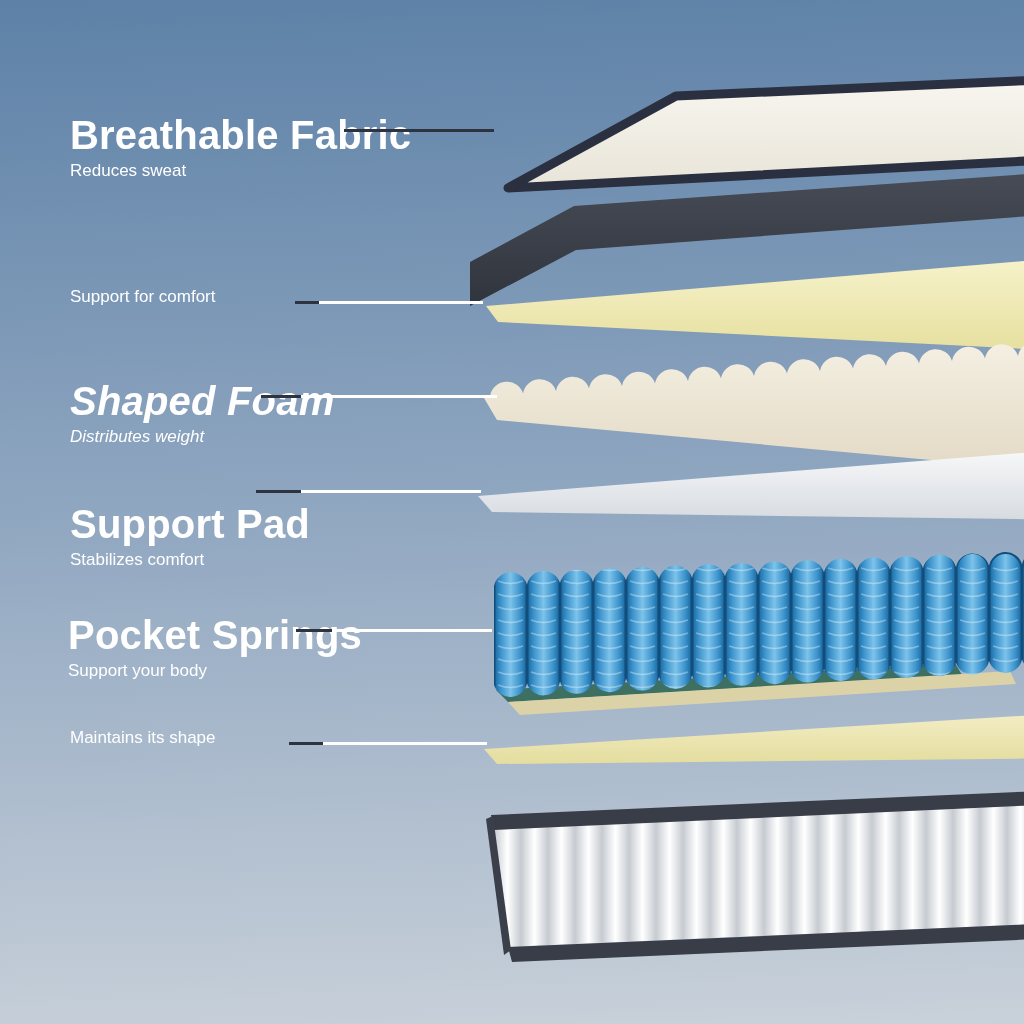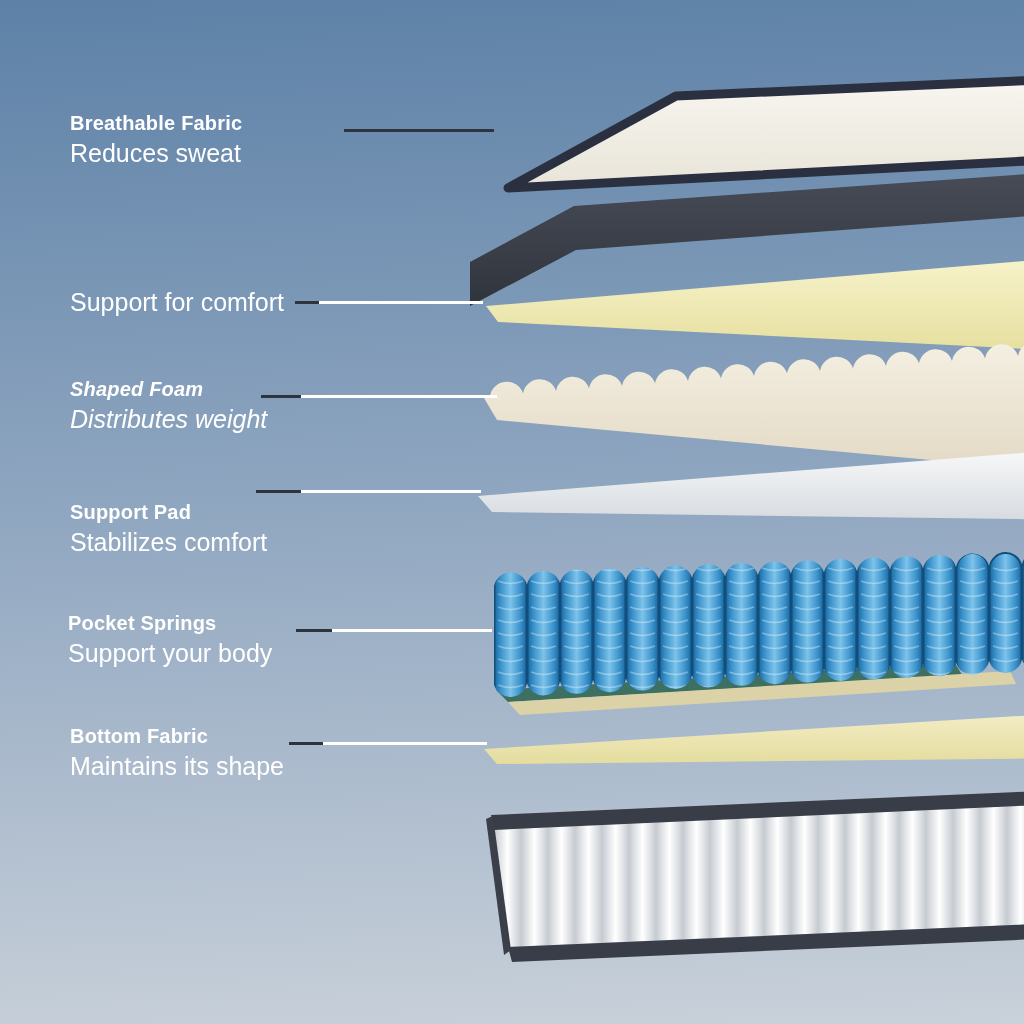--- a/index.html
+++ b/index.html
@@ -3,22 +3,22 @@
 <meta charset="utf-8">
 <style>
   html,body{margin:0;padding:0;background:#222;}
   .stage{
     position:relative;width:1024px;height:1024px;overflow:hidden;
     font-family:"Liberation Sans",sans-serif;
     background:linear-gradient(178deg,var(--bg-top,#5d81a7) 0%,var(--bg-mid,#8fa6c0) 48%,var(--bg-bottom,#c9d1da) 100%);
   }
   svg.stack{position:absolute;left:0;top:0;}
   .label{position:absolute;color:var(--label-text,#ffffff);}
-  .label-title{font-size:20px;font-weight:700;letter-spacing:.2px;line-height:1.15;}
-  .label-sub{font-size:25px;font-weight:400;margin-top:3px;line-height:1.2;}
+  .label-title{font-size:40px;font-weight:700;letter-spacing:.2px;line-height:1.15;}
+  .label-sub{font-size:17px;font-weight:400;margin-top:3px;line-height:1.2;}
   .line{position:absolute;height:3px;display:flex;}
   .seg{height:100%;}
   .seg.dark{background:var(--line-dark,#2e3340);}
   .seg.light{background:var(--line-light,#ffffff);}
   .l1{left:70px;top:112px;} .l2{left:70px;top:284px;} .l3{left:70px;top:378px;font-style:italic;}
   .l4{left:70px;top:473px;margin-top:28px;} .l5{left:68px;top:612px;} .l6{left:70px;top:725px;}
   .ln1{left:344px;top:129px;} .ln2{left:295px;top:301px;} .ln3{left:261px;top:395px;}
   .ln4{left:256px;top:490px;} .ln5{left:296px;top:629px;} .ln6{left:289px;top:742px;}
 </style>
 </head>
@@ -188,21 +188,20 @@
   <div class="label l5">
     <div class="label-title">Pocket Springs</div>
     <div class="label-sub">Support your body</div>
   </div>
   <div class="line ln5">
     <span class="seg dark" style="width:36px"></span>
       <span class="seg light" style="width:160px"></span>
   </div>
 
   <div class="label l6">
-    <div class="label-title">Bottom Fabric</div>
     <div class="label-sub">Maintains its shape</div>
   </div>
   <div class="line ln6">
     <span class="seg dark" style="width:34px"></span>
       <span class="seg light" style="width:164px"></span>
   </div>
 
 </div>
 
 </body></html>

